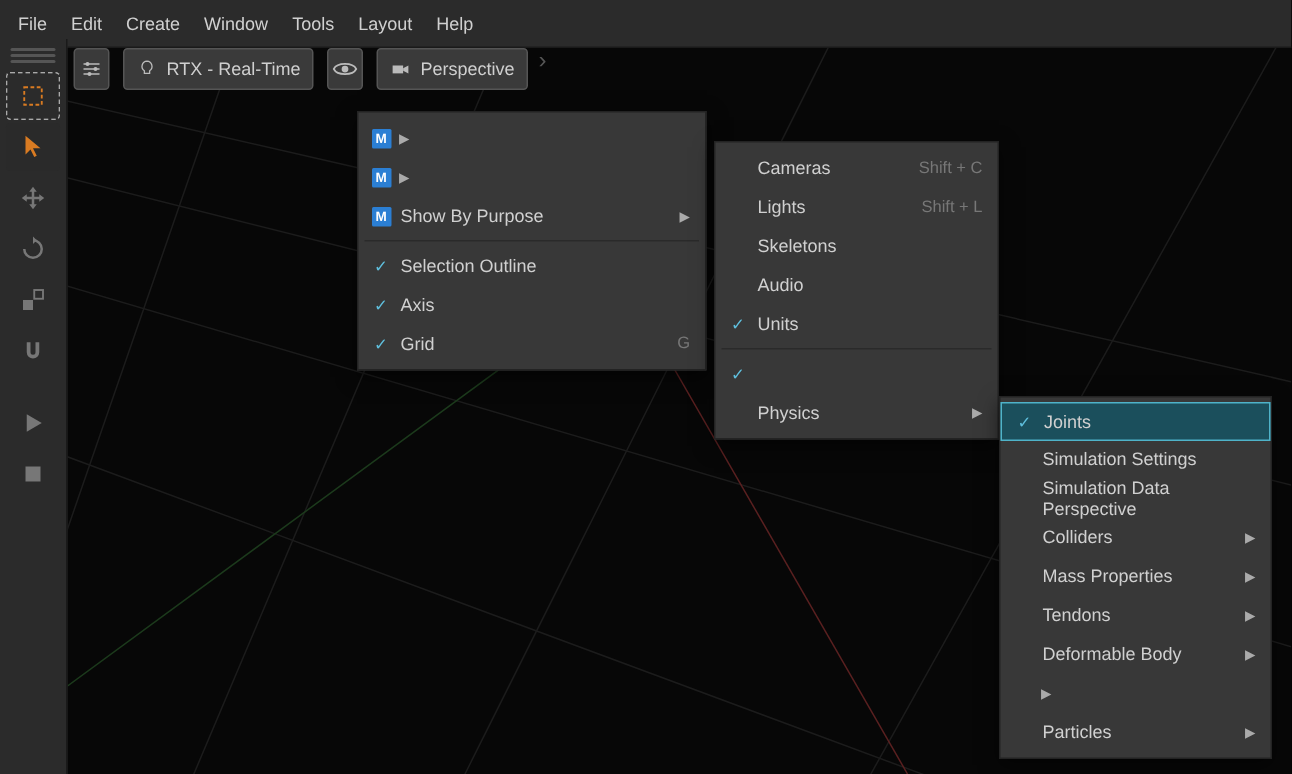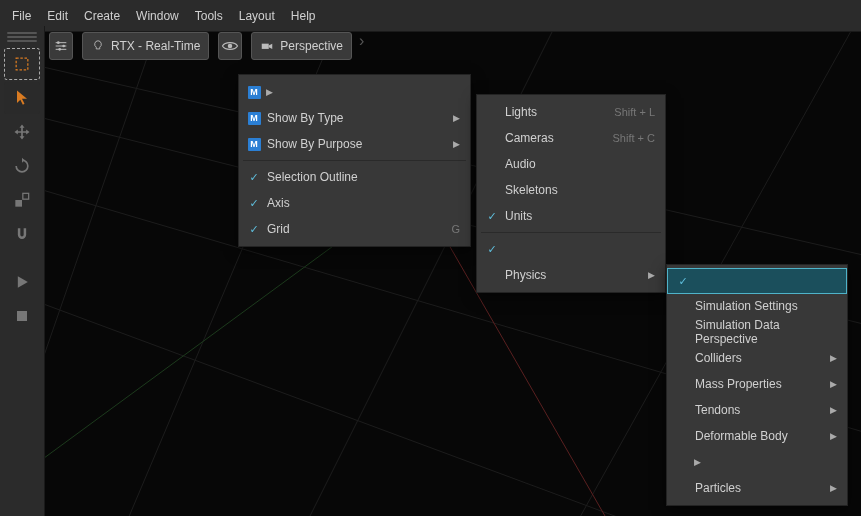--- a/index.html
+++ b/index.html
@@ -163,21 +163,20 @@
   <div class="menu-item">
     <span class="menu-m">
         <span>M</span>
       </span>
     <span class="menu-arrow">▶</span>
   </div>
   <div class="menu-item">
     <span class="menu-m">
         <span>M</span>
       </span>
-    <span class="menu-label">Show By Type</span>
     <span class="menu-arrow">▶</span>
   </div>
   <div class="menu-item">
     <span class="menu-m">
         <span>M</span>
       </span>
     <span class="menu-label">Show By Purpose</span>
     <span class="menu-arrow">▶</span>
   </div>
   <div class="menu-sep"></div>
@@ -192,54 +191,55 @@
   <div class="menu-item">
     <span class="menu-check on">✓</span>
     <span class="menu-label">Grid</span>
     <span class="menu-shortcut">G</span>
   </div>
 </div>
 
 <div class="menu menu2">
   <div class="menu-item">
     <span class="menu-check"></span>
+    <span class="menu-label">Cameras</span>
+    <span class="menu-shortcut">Shift + C</span>
+  </div>
+  <div class="menu-item">
+    <span class="menu-check"></span>
     <span class="menu-label">Lights</span>
     <span class="menu-shortcut">Shift + L</span>
   </div>
   <div class="menu-item">
     <span class="menu-check"></span>
-    <span class="menu-label">Cameras</span>
-    <span class="menu-shortcut">Shift + C</span>
+    <span class="menu-label">Skeletons</span>
   </div>
   <div class="menu-item">
     <span class="menu-check"></span>
     <span class="menu-label">Audio</span>
-  </div>
-  <div class="menu-item">
-    <span class="menu-check"></span>
-    <span class="menu-label">Skeletons</span>
   </div>
   <div class="menu-item">
     <span class="menu-check on">✓</span>
     <span class="menu-label">Units</span>
   </div>
   <div class="menu-sep"></div>
   <div class="menu-item">
     <span class="menu-check on">✓</span>
   </div>
   <div class="menu-item">
     <span class="menu-check"></span>
     <span class="menu-label">Physics</span>
     <span class="menu-arrow">▶</span>
   </div>
 </div>
 
 <div class="menu menu3">
   <div class="menu-item highlight">
     <span class="menu-check on">✓</span>
+    <span class="menu-label">Joints</span>
   </div>
   <div class="menu-item">
     <span class="menu-check"></span>
     <span class="menu-label">Simulation Settings</span>
   </div>
   <div class="menu-item">
     <span class="menu-check"></span>
     <span class="menu-label">Simulation Data Perspective</span>
   </div>
   <div class="menu-item">

